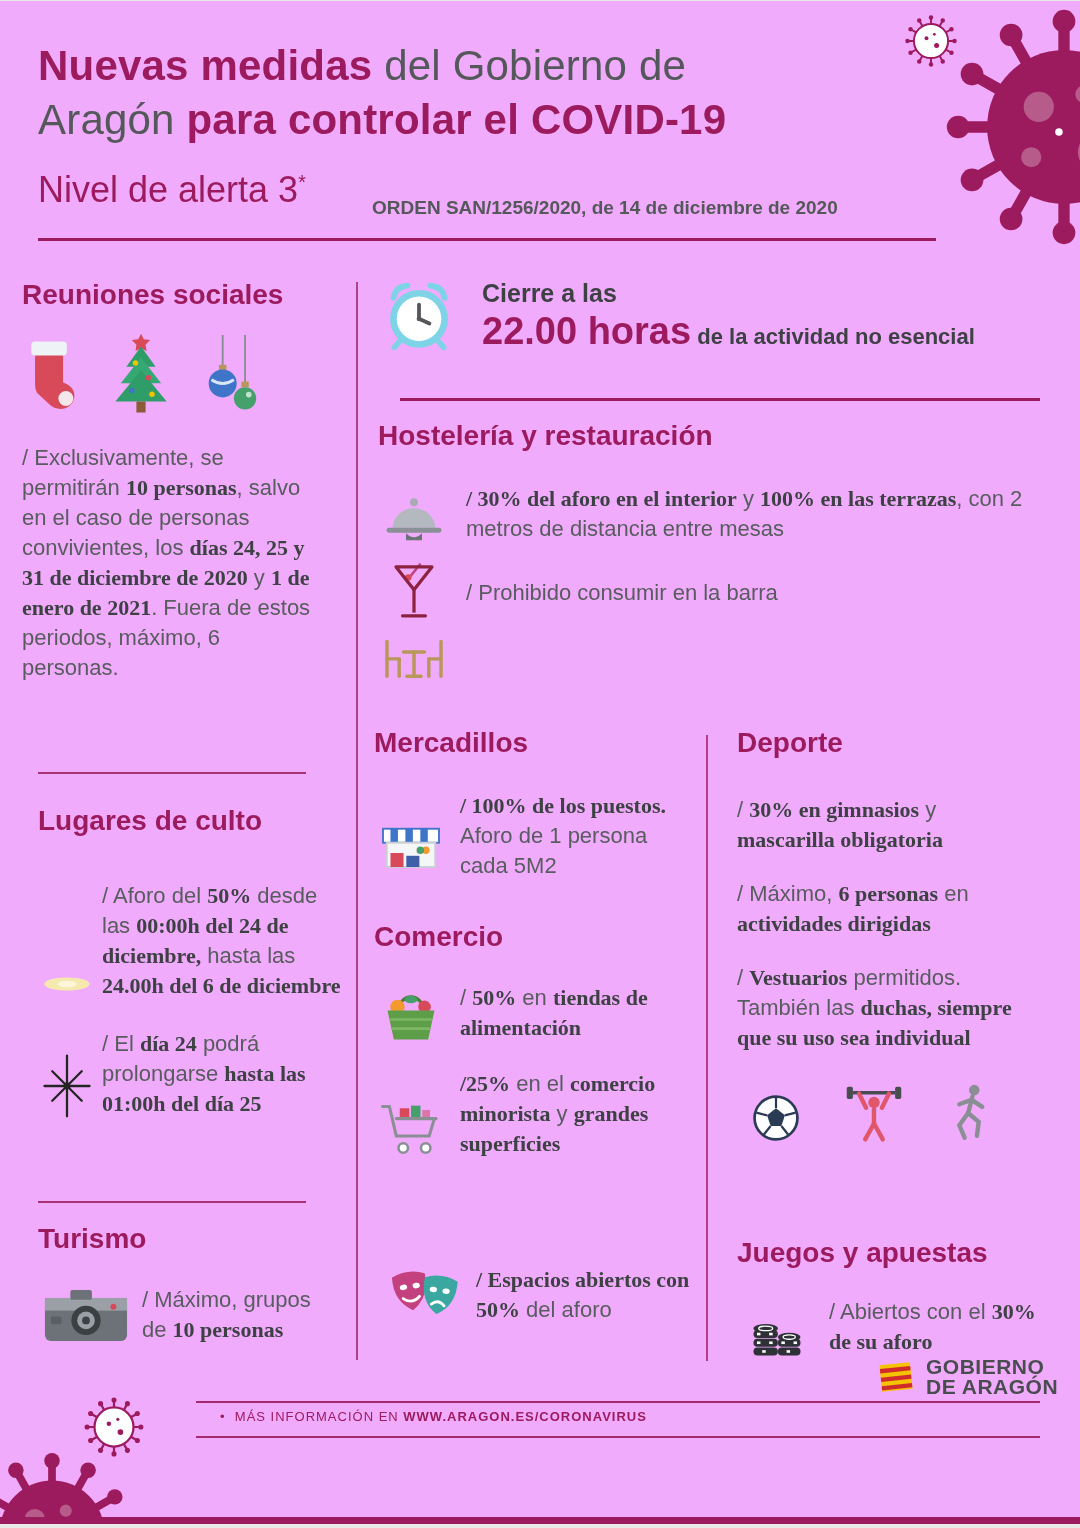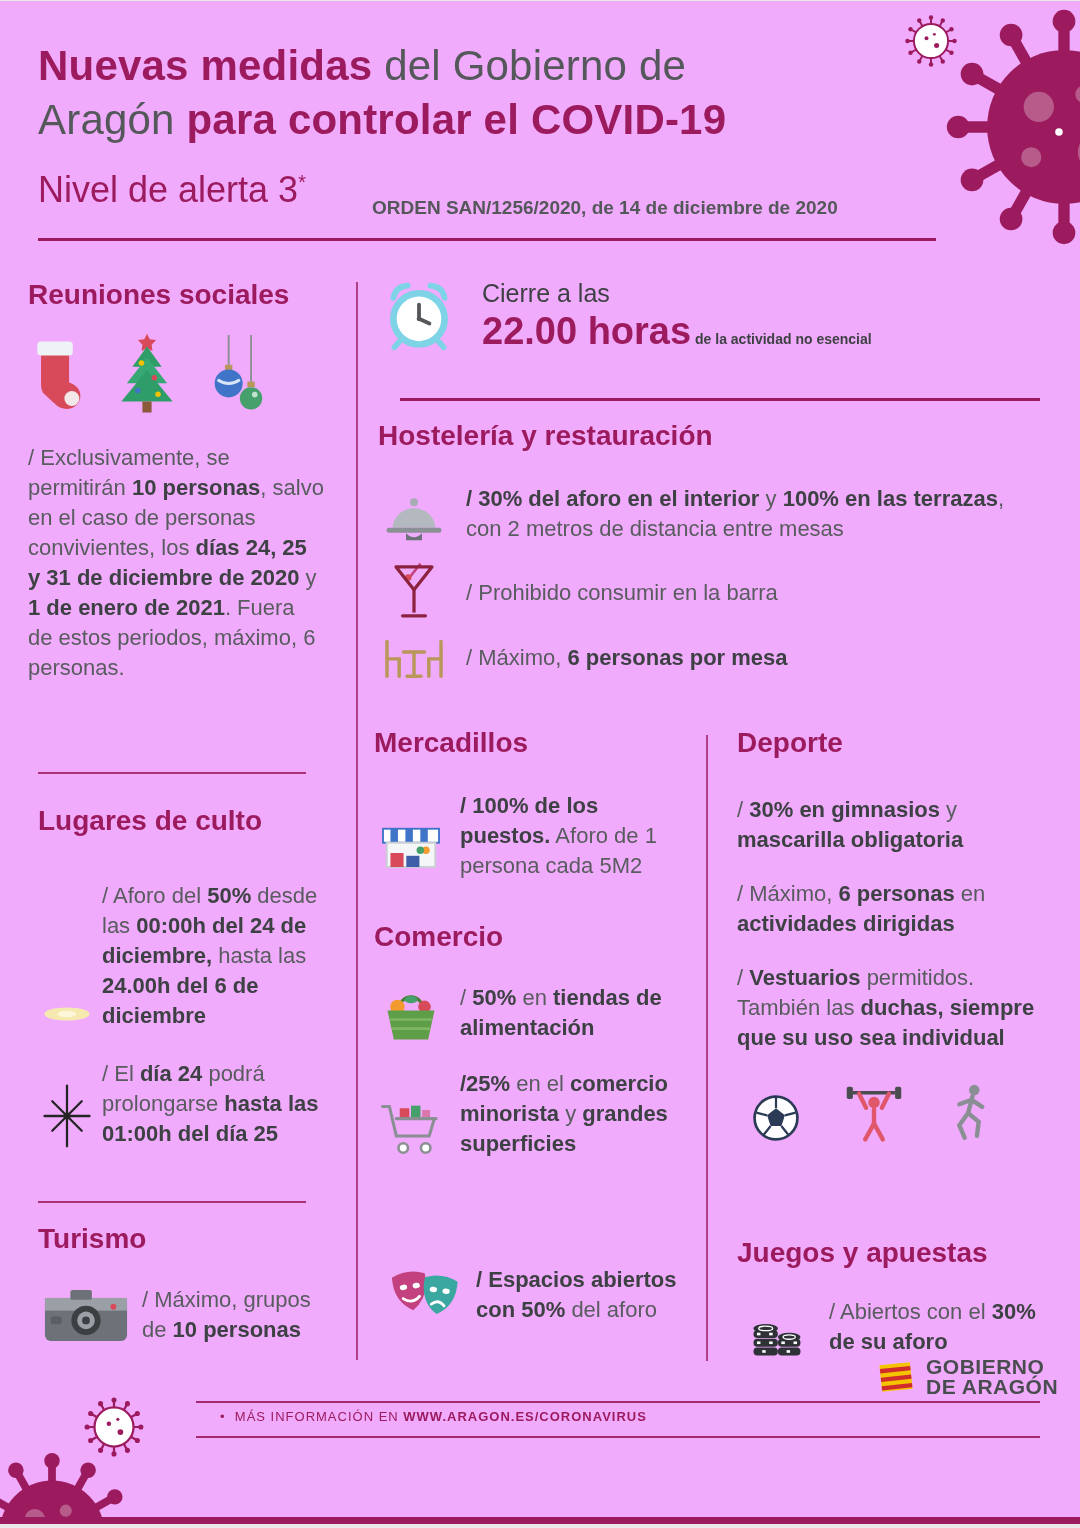--- a/index.html
+++ b/index.html
@@ -14,29 +14,29 @@
   .title { font-size:42px; line-height:54px; font-weight:400; color:#55585b; letter-spacing:.2px; }
   .title .b { font-weight:700; }
   .c { color:#9c1b5e; }
   .alert { font-size:36px; font-weight:400; color:#9c1b5e; }
   .alert sup { font-size:55%; }
   .order { font-size:19px; font-weight:700; color:#55585b; }
 
   
   .sec-title { font-size:28px; font-weight:700; color:#9c1b5e; }
   .body { font-size:22px; line-height:30px; color:#595c5f; }
-  .body .b { font-weight:700; color:#3e4144; }
+  .body .b { font-weight:700; color:#3e4144;font-family:Liberation Serif, serif; }
   .item { display:flex; align-items:flex-end; }
   .icon-col { flex:0 0 auto; display:flex; justify-content:center; }
 
   
   .closure { display:flex; align-items:flex-start; }
-  .closure-l1 { font-size:25px; font-weight:400; color:#3e4144; }
+  .closure-l1 { font-size:25px; font-weight:700; color:#3e4144; }
   .closure-time { font-size:38px; font-weight:700; color:#9c1b5e; }
-  .closure-rest { font-size:14px; font-weight:700; color:#3e4144;text-align:right; }
+  .closure-rest { font-size:22px; font-weight:700; color:#3e4144;text-align:right; }
 
   
   .finfo { font-size:13px; letter-spacing:1px; color:#9c1b5e; }
   .finfo .url { font-weight:700; }
   .logo { display:flex; align-items:center; }
   .logo-text { font-size:21px; line-height:20px; font-weight:700; color:#4a4d50; letter-spacing:.5px; }
   .bottom-bar { background:#9c1b5e; }
 </style>
 </head>
 <body>
@@ -135,21 +135,21 @@
   <div class="abs" style="left:38px;top:38px;width:870px">
     <div class="title">
       <div><span class="b c">Nuevas medidas</span><span> del Gobierno de</span></div>
       <div><span>Aragón </span><span class="b c">para controlar el COVID-19</span></div>
     </div>
   </div>
   <div class="abs alert" style="left:38px;top:168px"><span>Nivel de alerta 3</span><sup>*</sup></div>
   <div class="abs order" style="left:372px;top:196px">ORDEN SAN/1256/2020, de 14 de diciembre de 2020</div>
   <div class="abs hr" style="left:38px;top:237px;width:898px;height:3px"></div>
 
-  <div class="abs" style="left:28px;top:278px;width:300px">
+  <div class="abs" style="left:22px;top:278px;width:300px">
     <div class="sec-title">Reuniones sociales</div>
     <div style="display:flex;align-items:flex-end;gap:30px;margin-top:18px;height:88px">
       <svg viewBox="0 0 60 84" style="width:56px;height:80px">
         <path d="M14 18 H44 V48 C44 48 58 52 56 64 C54 77 38 80 29 71 L16 59 C14 55 14 52 14 48 Z" fill="#d84a5a"></path>
         <circle cx="47" cy="65" r="8" fill="#f3e7e9"></circle>
         <rect x="10" y="4" width="38" height="15" rx="4" fill="#eef3f5"></rect>
       </svg>
       <svg viewBox="0 0 72 92" style="width:66px;height:86px">
         <path d="M36 2 l3 6 7 1 -5 5 1 7 -6 -3 -6 3 1 -7 -5 -5 7 -1 z" fill="#d84a5a"></path>
         <polygon points="36,16 52,38 20,38" fill="#2e9d68"></polygon>
@@ -285,21 +285,20 @@
               <line x1="22" y1="26" x2="22" y2="46"></line>
             <line x1="70" y1="6" x2="70" y2="46"></line>
               <line x1="56" y1="26" x2="70" y2="26"></line>
               <line x1="56" y1="26" x2="56" y2="46"></line>
             <line x1="27" y1="18" x2="51" y2="18"></line>
               <line x1="39" y1="18" x2="39" y2="46"></line>
               <line x1="31" y1="46" x2="47" y2="46"></line>
           </g>
         </svg>
       </div>
-      <p class="body" style="width:560px"><span>/ Máximo, </span><span class="b">6 personas por mesa</span></p>
     </div>
   </div>
 
   <div class="abs" style="left:374px;top:726px;width:325px">
     <div class="sec-title">Mercadillos</div>
     <div class="item" style="margin-top:32px">
       <div class="icon-col" style="width:74px;margin-right:12px;margin-top:6px">
         <svg viewBox="0 0 64 60" style="width:60px;height:56px">
           <rect x="2" y="4" width="60" height="15" fill="#ffffff" stroke="#3f74c9" stroke-width="2"></rect>
           <rect x="10" y="4" width="8" height="15" fill="#3f74c9"></rect>

